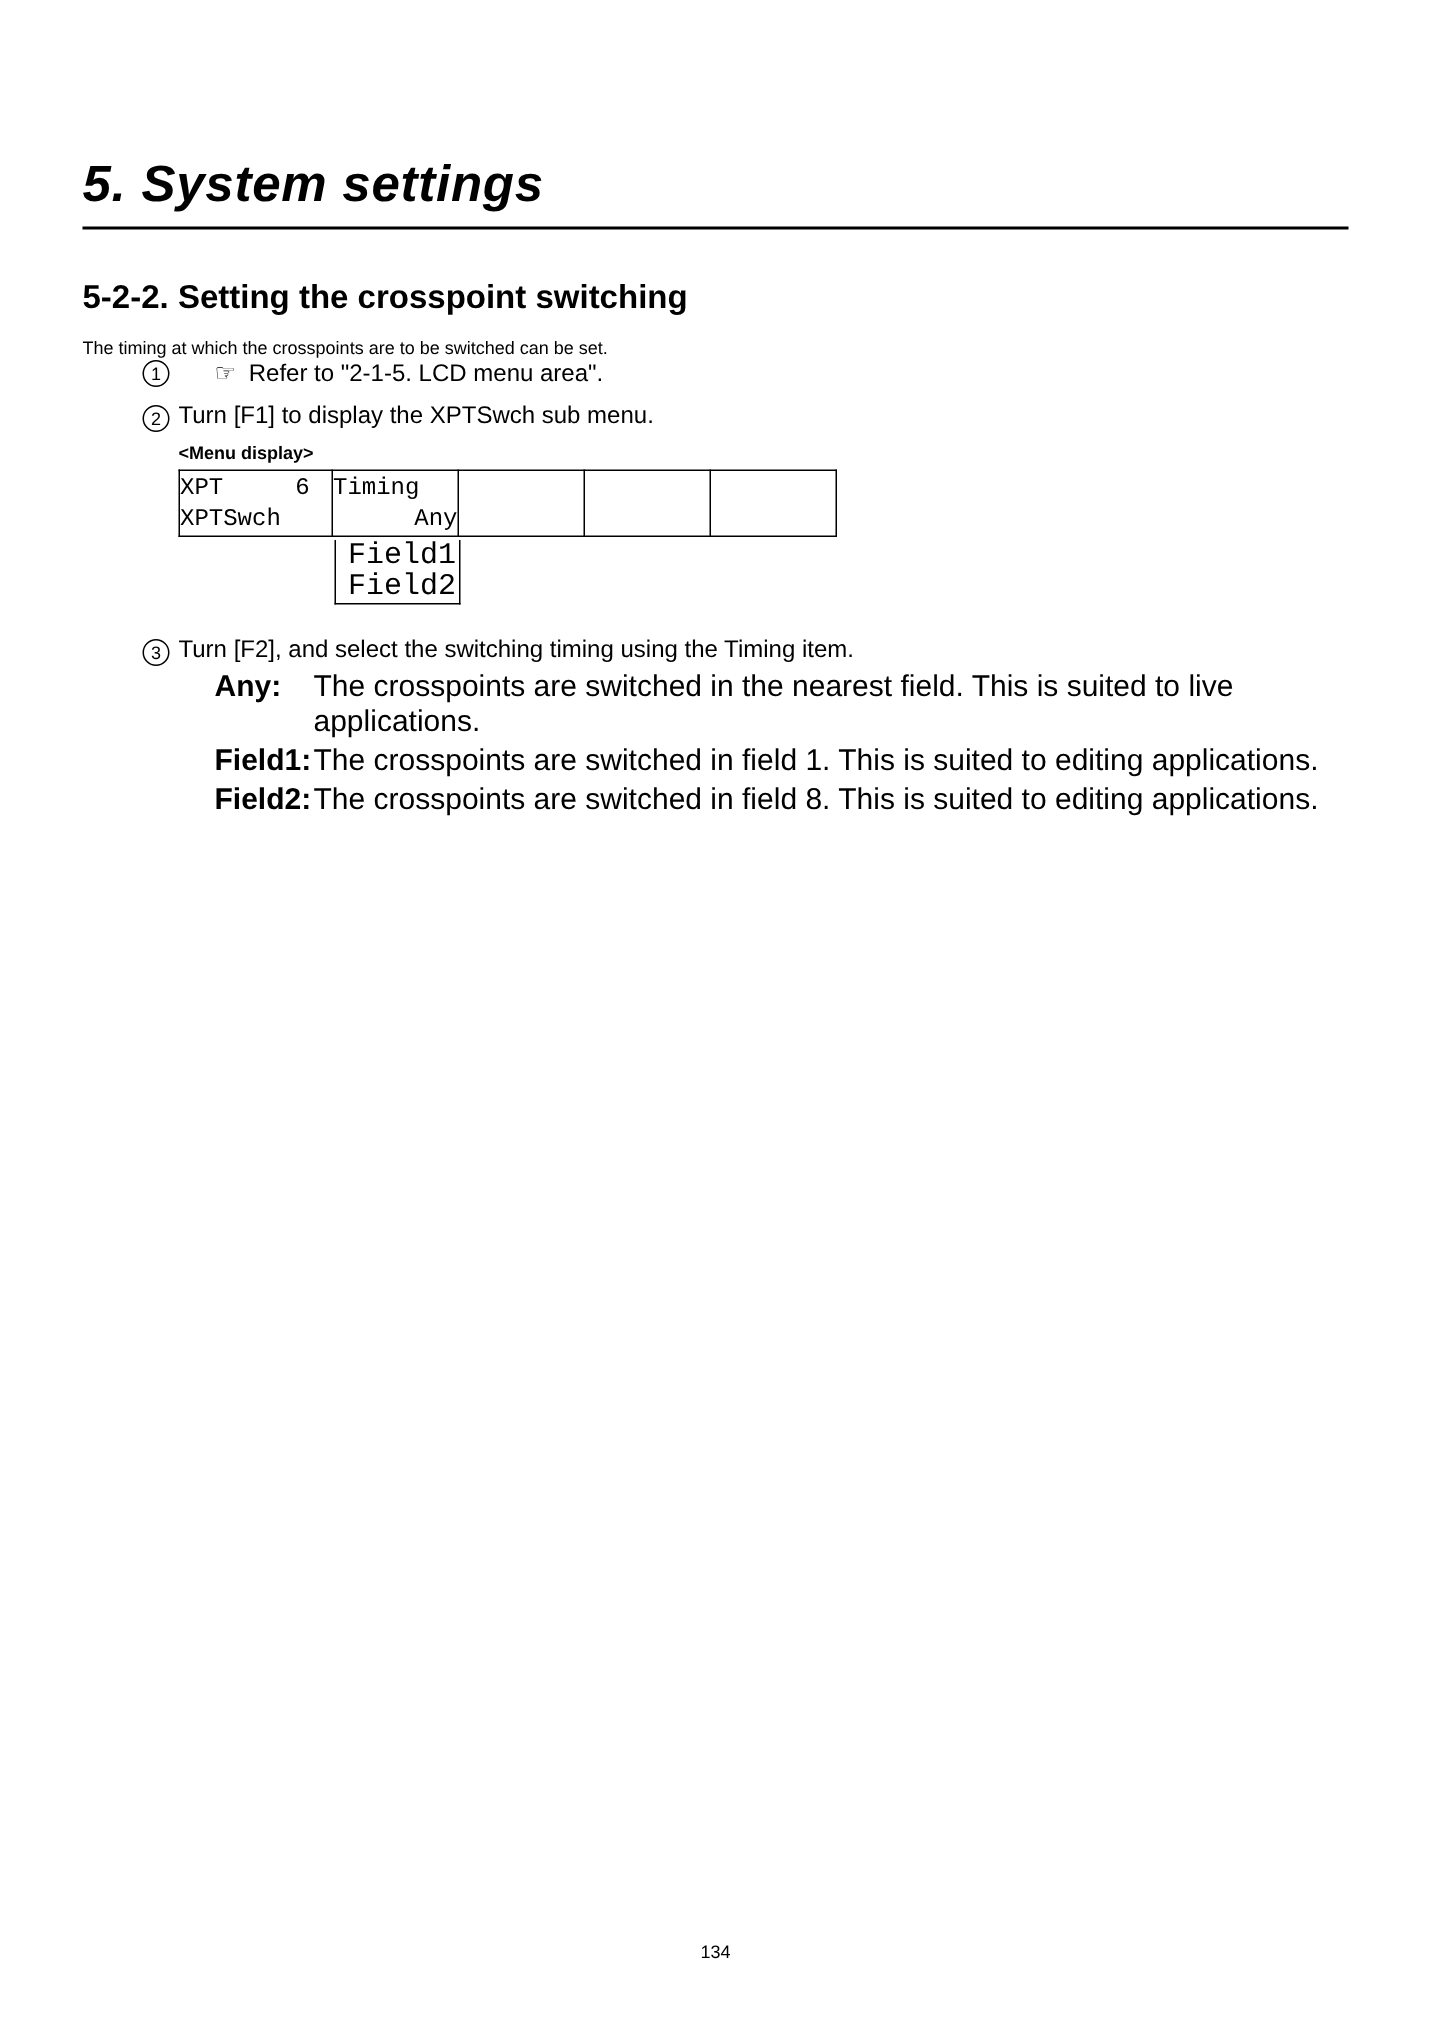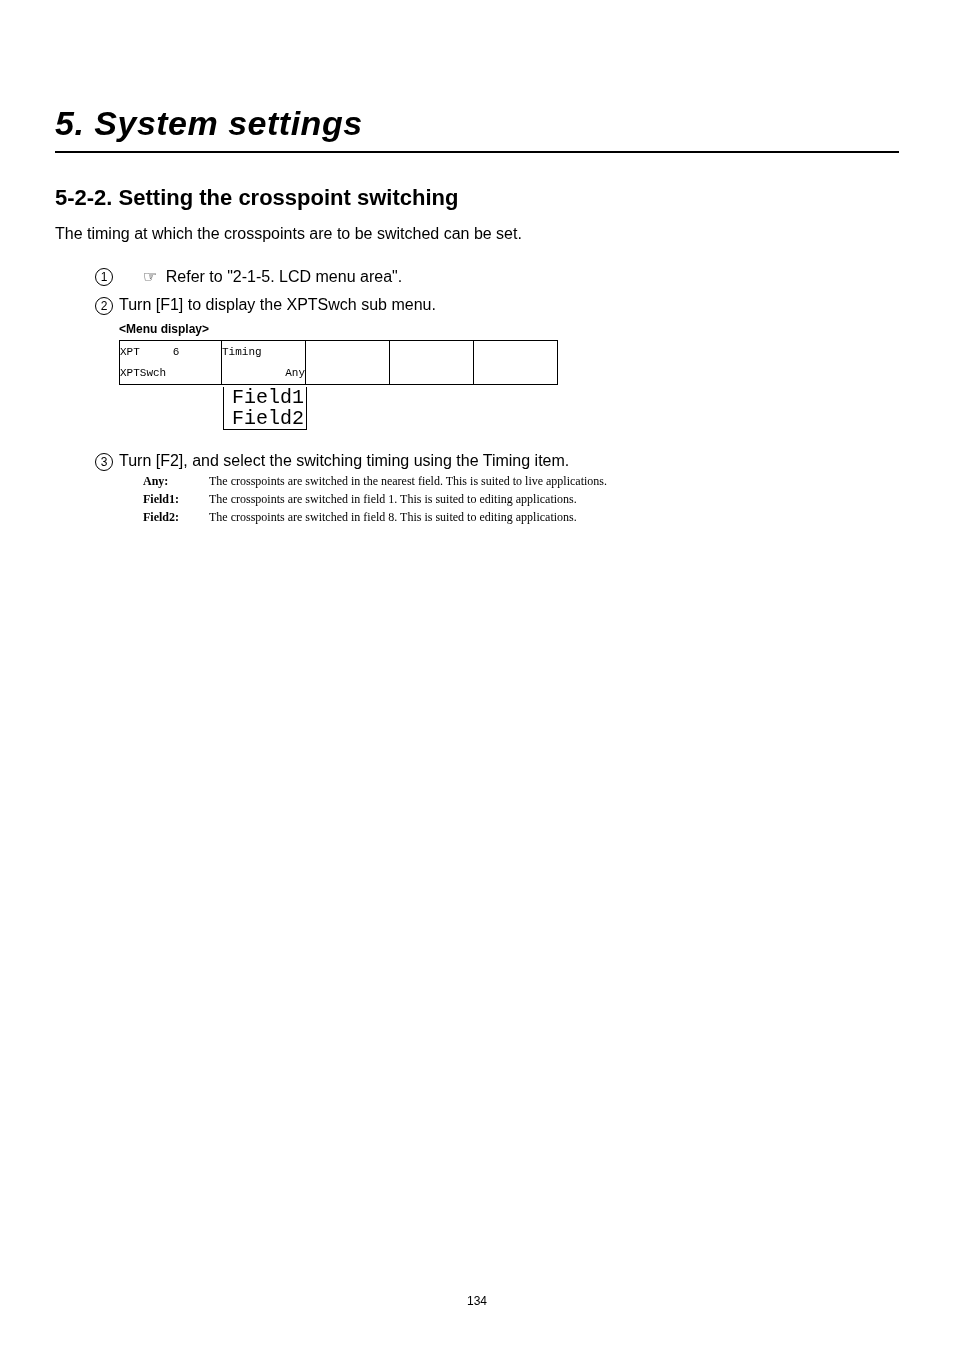--- a/index.html
+++ b/index.html
@@ -29,22 +29,21 @@
       border-top: 2.5px solid #000;
       margin-bottom: 32px;
       width: 100%;
     }
     .section-title {
       font-size: 22px;
       font-weight: bold;
       margin-bottom: 14px;
     }
     .intro-text {
-      font-size: 16px;
-      margin-bottom: 24px;
+      font-size: 12px;
     }
     .step-list {
       padding-left: 40px;
     }
     .step {
       font-size: 16px;
       margin-bottom: 4px;
       display: flex;
       align-items: flex-start;
     }
@@ -78,21 +77,21 @@
       font-size: 12px;
       margin-top: 8px;
       margin-bottom: 4px;
     }
     .menu-table {
       border-collapse: collapse;
       margin-bottom: 2px;
     }
     .menu-table td {
       font-family: "Courier New", monospace;
-      font-size: 11px;
+      font-size: 16px;
       white-space: pre;
       height: 22px;
       vertical-align: middle;
       padding: 0;
     }
     .menu-row1 td, .menu-row2 td {
       border-right: 1px solid #000;
     }
     .menu-row1 td:first-child, .menu-row2 td:first-child {
       border-left: 1px solid #000;
@@ -126,23 +125,22 @@
     }
     .step3-block {
       margin-top: 22px;
     }
     .def-list {
       margin-left: 24px;
       margin-top: 4px;
     }
     .def-row {
       display: flex;
-      font-size: 12px;
+      font-size: 20px;
       margin-bottom: 3px;
-      font-family: Liberation Serif, serif;
     }
     .def-term {
       font-weight: bold;
       width: 66px;
       flex-shrink: 0;
     }
     .def-desc {
       flex: 1;
     }
     .page-number {

